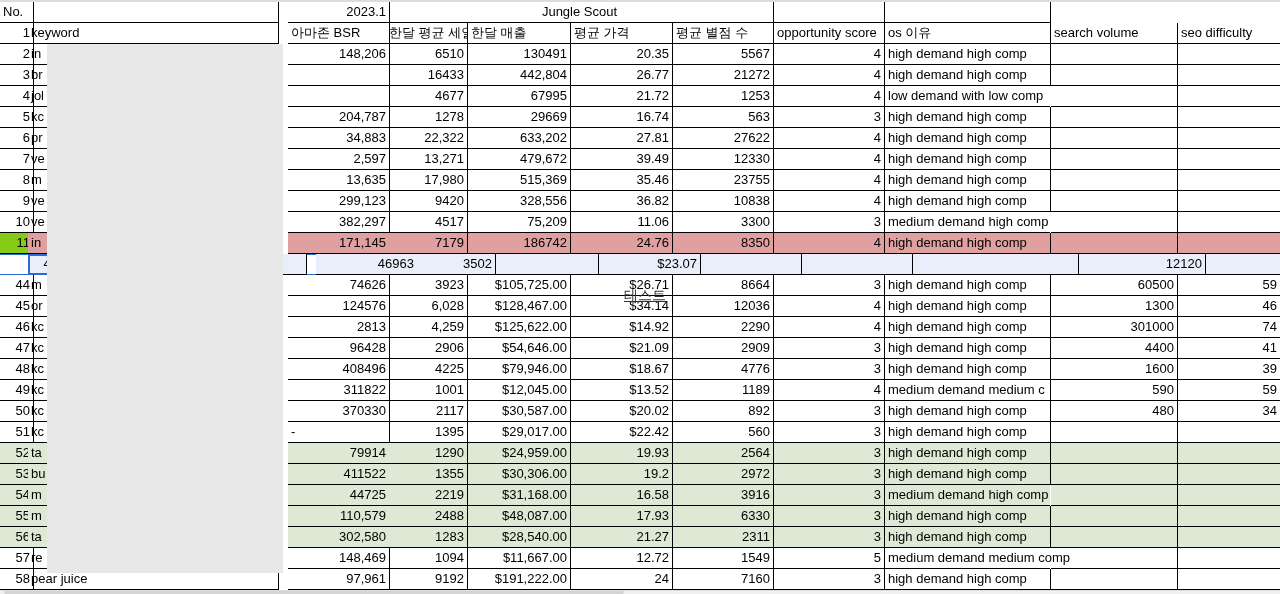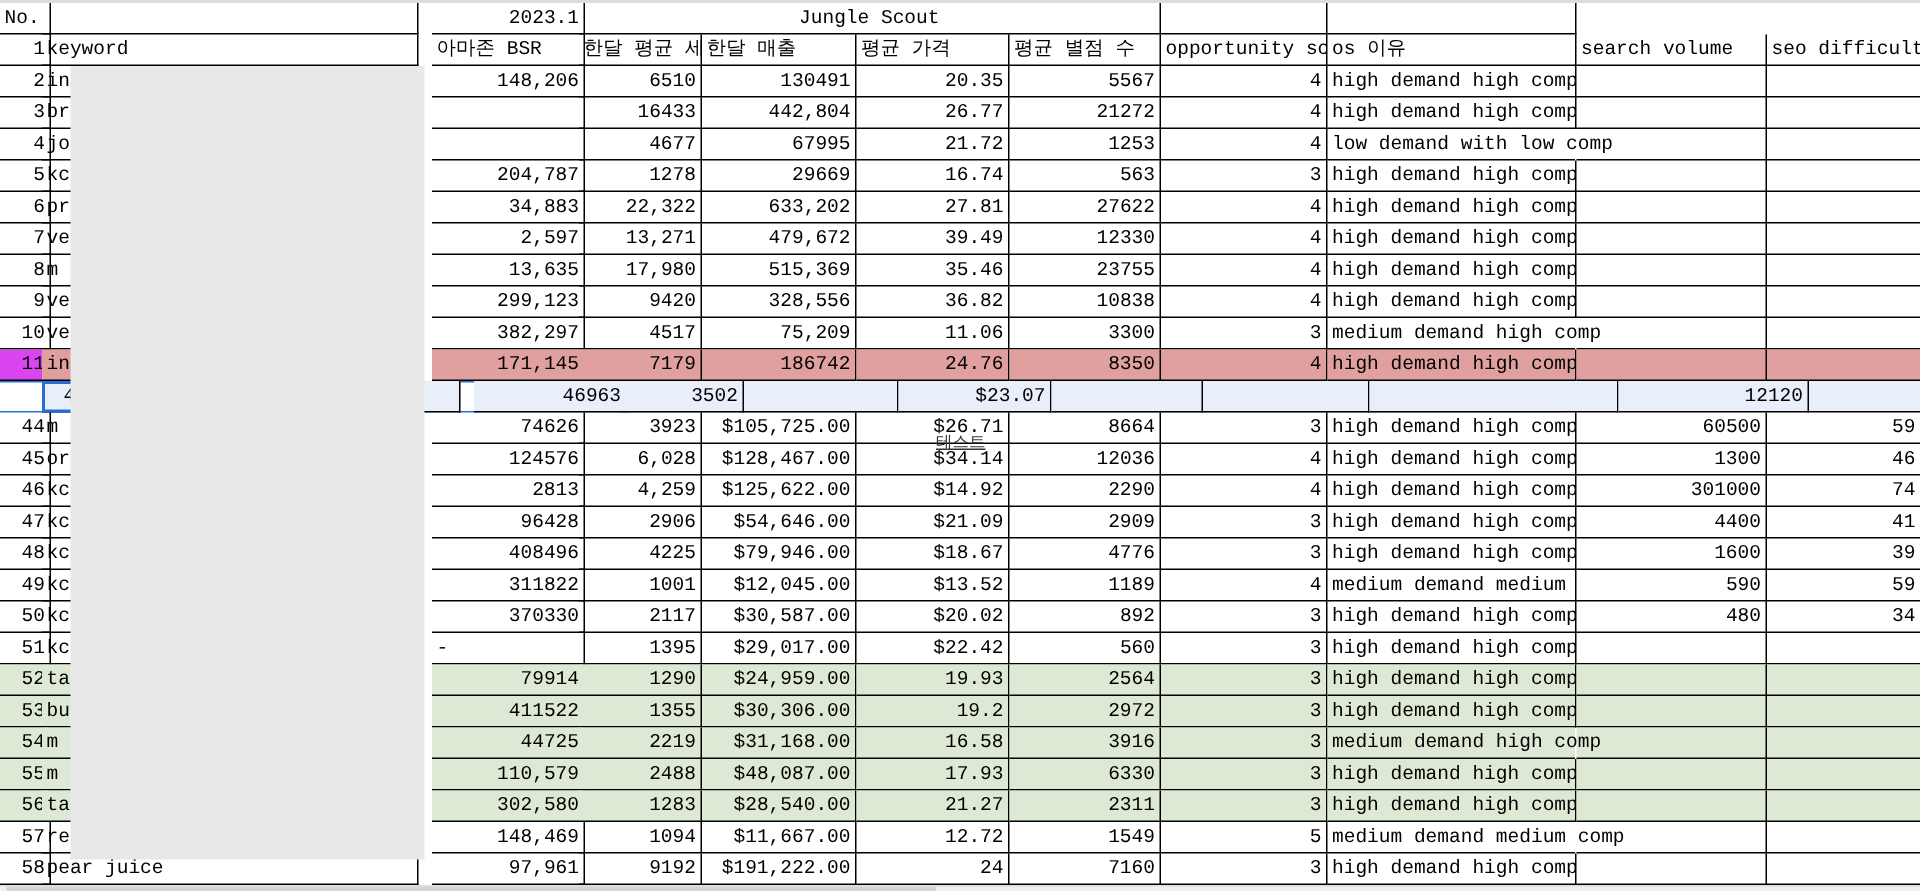--- a/index.html
+++ b/index.html
@@ -1,42 +1,42 @@
 <!DOCTYPE html>
 <html><head>
 <meta charset="utf-8">
 <style>
   html, body { margin:0; padding:0; background:#ffffff; }
   body { width:1280px; height:594px; overflow:hidden; position:relative; font-family:"Liberation Sans", sans-serif; font-size:13px; color:#000; }
   .sheet { position:absolute; left:0; top:2px; width:1280px; }
-  .row { position:relative; height:21px; width:1040px;font-family:Liberation Mono, monospace; }
+  .row { position:relative; height:21px; width:1040px; }
   .cell { position:absolute; top:0; height:20px; line-height:20px; border-right:1px solid #000; border-bottom:1px solid #000; box-sizing:content-box; white-space:nowrap; overflow:hidden; padding:0 3px; }
   .cell.num { text-align:right; }
   .cell.center { text-align:center; }
   .cell.overflow { overflow:visible; z-index:2; }
   .rn { left:0; width:27px; text-align:right; border-right:1px solid #000; }
   .c0 { left:28px; width:244px; }
   .c1 { left:288px; width:95px; }
   .c2 { left:386px; width:75px; }
   .c3 { left:468px; width:96px; }
   .c4 { left:571px; width:95px; }
   .c5 { left:673px; width:94px; }
   .c6 { left:774px; width:104px; }
   .c7 { left:885px; width:159px; }
   .c8 { left:1051px; width:120px; }
   .c9 { left:1178px; width:96px; border-right:none; }
   .row.red .cell { background:#e0a09f; }
-  .row.red .rn { background:#d946ef; }
+  .row.red .rn { background:#84cc16; }
   .row.sel .cell { background:#e8eefa;margin-left:28px; }
   .row.sel { box-shadow: inset 0 1px 0 #2b6cd3, inset 0 -1px 0 #2b6cd3; }
   .row.sel .rn { outline:2px solid #2b6cd3; outline-offset:-2px; }
   .row.green .cell { background:#dde9d5; }
   .noborder { border-right:none !important; }
   .redact { position:absolute; left:47px; top:44px; width:236px; height:529px; background:#e8e8e8; z-index:5; }
-  .overlay-text { position:absolute; left:624px; top:287px; font-size:11px; color:#333; z-index:6; text-decoration:underline; }
+  .overlay-text { position:absolute; left:624px; top:287px; font-size:14px; color:#333; z-index:6; text-decoration:underline; }
   .top-band { position:absolute; left:0; top:0; width:1280px; height:2px; background:#d9dde3; }
   .hscroll { position:absolute; left:0; top:590px; width:1280px; height:4px; background:#f0f0f0; border-top:1px solid #ddd; }
   .hscroll .thumb { position:absolute; left:4px; top:0px; width:620px; height:3px; background:#d4d4d4; border-radius:2px; }
 </style>
 </head>
 <body>
 
 <div class="top-band"></div>
 
 <div class="sheet">

